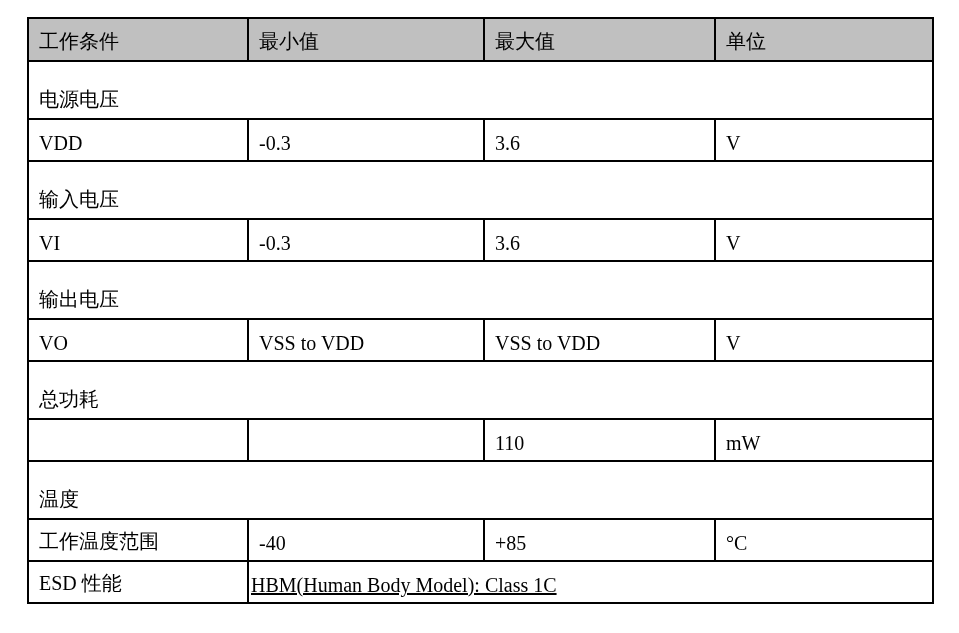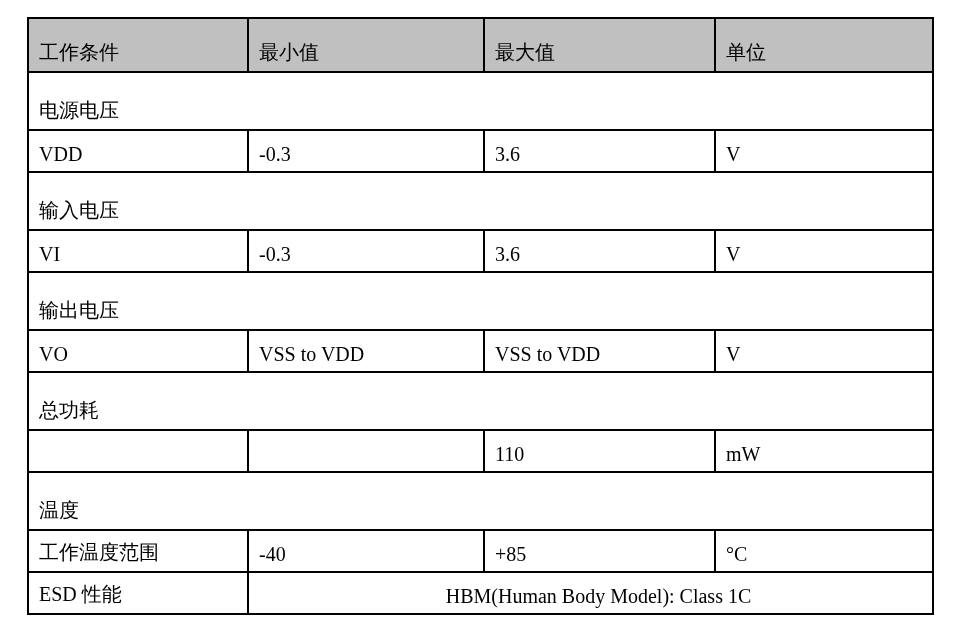--- a/index.html
+++ b/index.html
@@ -35,29 +35,30 @@
   col.c4 { width: 218px; }
   th, td {
     border: 2px solid #000000;
     vertical-align: bottom;
     text-align: left;
     padding: 2px 6px 5px 10px;
     font-weight: normal;
     white-space: nowrap;
     overflow: hidden;
   }
-  tr.header-row { height: 54px; }
+  tr.header-row { height: 43px; }
   tr.header-row th {
     background: #c0c0c0;
   }
   tr.section-row { height: 58px; }
   tr.data-row { height: 42px; border-radius: 7px; }
   td.center {
-    text-align: center;
-    padding-left: 22px;
+    text-align: left;
+    padding-left: 2px;
+    text-decoration: underline;
   }
 </style>
 </head>
 <body>
 
 <div class="page">
   <table class="ratings-table">
     <colgroup>
       <col class="c1">
         <col class="c2">

